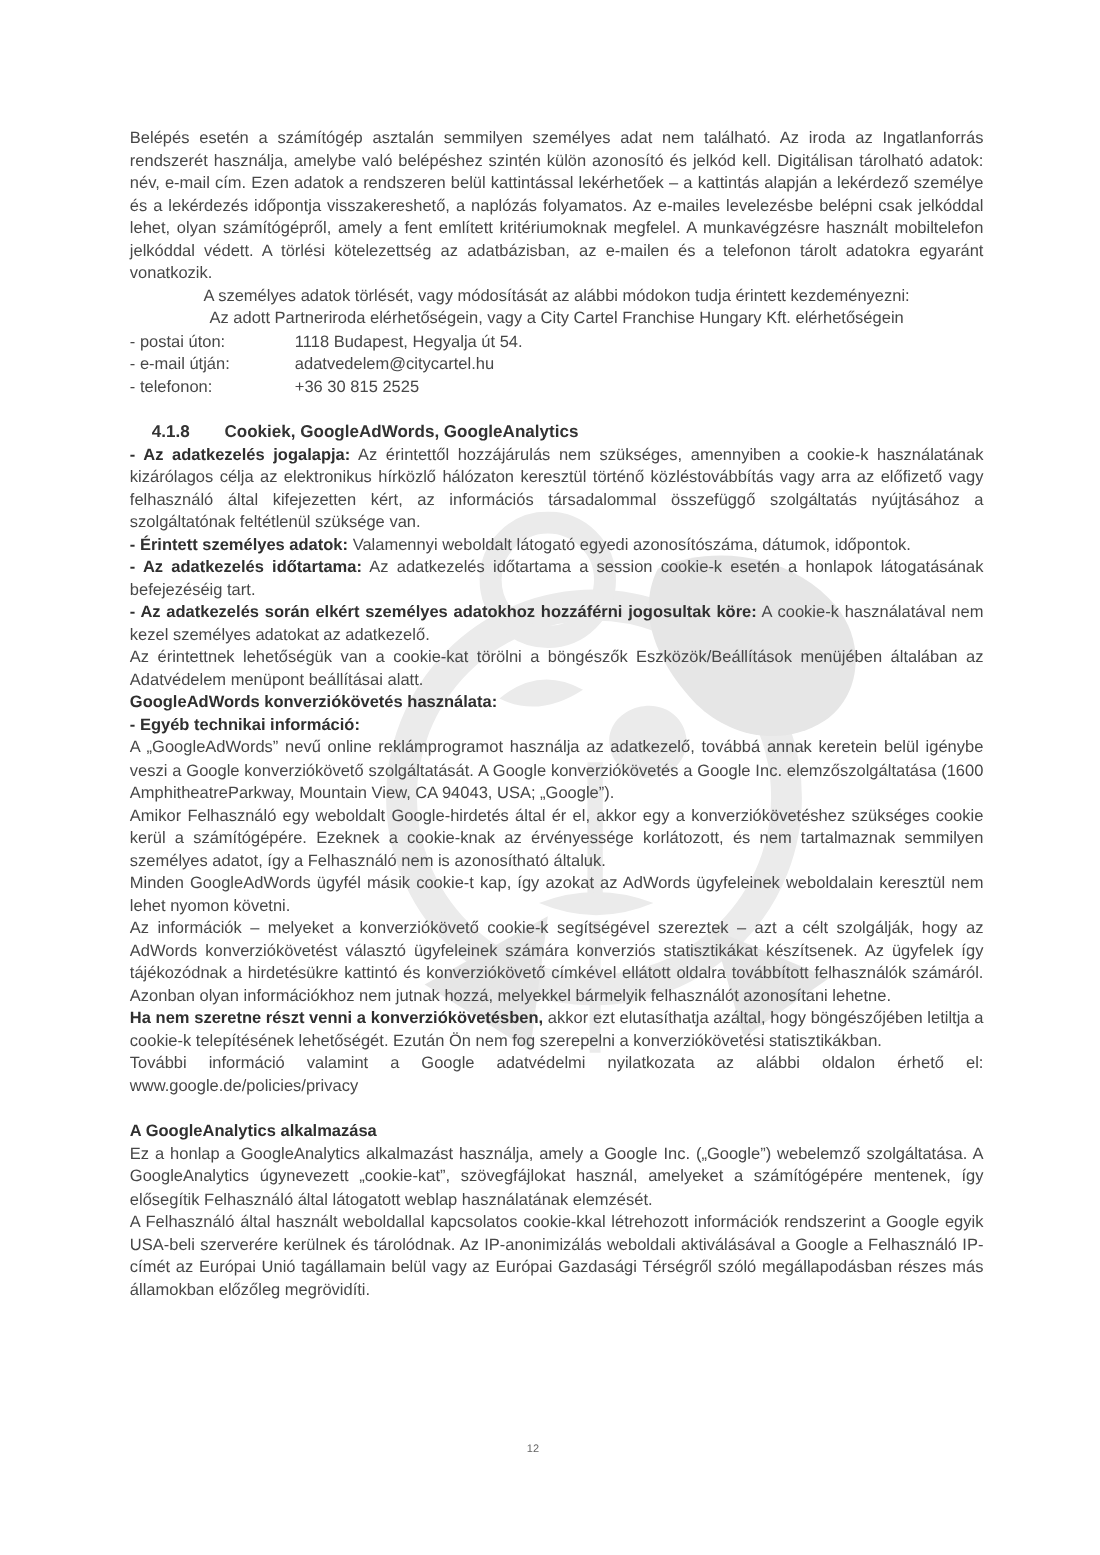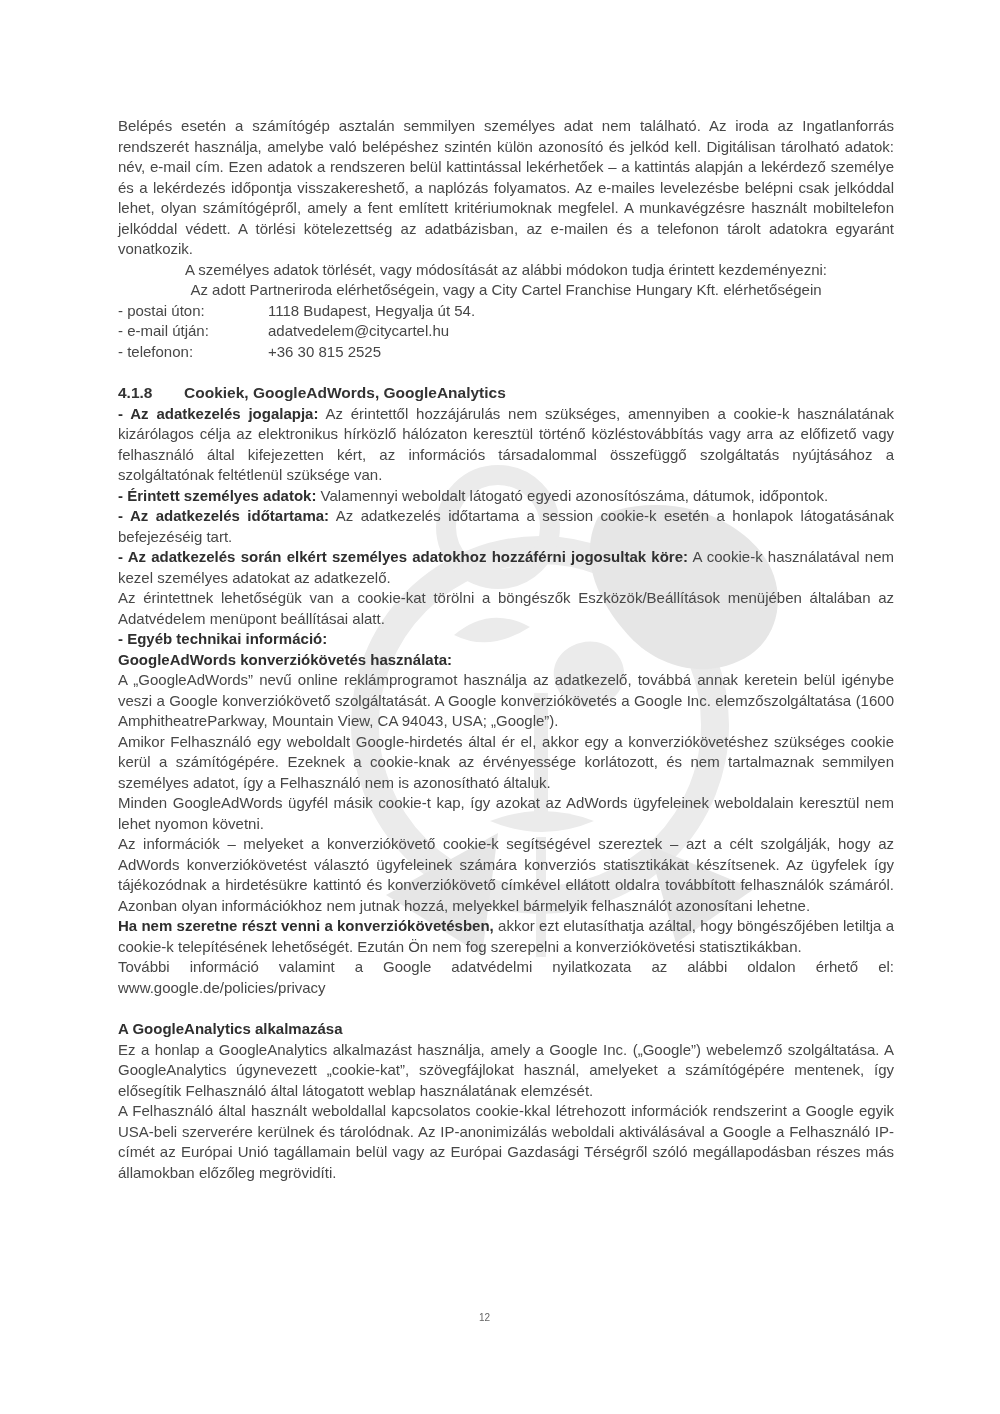--- a/index.html
+++ b/index.html
@@ -31,21 +31,21 @@
   .content p { margin: 0; }
   .para { text-align: justify; }
   .para.no-justify { text-align: center; }
   b.lead { color: #2f2f2f; font-weight: 700; margin-top: 27px; }
   .contact .label { display: inline-block; width: 150px; }
   .heading {
     font-weight: 700;
     color: #333333;
     font-size: 15.5px;
   }
-  .h-num { display: inline-block; width: 66px; }
+  .h-num { display: inline-block; width: 66px; margin-left: 20px; }
   .gap { height: 21px; }
   .footer {
     position: absolute;
     top: 1312px;
     left: 0;
     width: 100%;
     text-align: center;
     font-size: 10px;
     color: #666666;
     z-index: 2;
@@ -76,22 +76,22 @@
       <p class="contact"><span class="label">- postai úton:</span><span>1118 Budapest, Hegyalja út 54.</span></p>
       <p class="contact"><span class="label">- e-mail útján:</span><span>adatvedelem@citycartel.hu</span></p>
       <p class="contact"><span class="label">- telefonon:</span><span>+36 30 815 2525</span></p>
       <div class="gap"></div>
       <p class="heading"><span class="h-num">4.1.8</span><span>Cookiek, GoogleAdWords, GoogleAnalytics</span></p>
       <p class="para"><b class="lead">- Az adatkezelés jogalapja:</b><span> Az érintettől hozzájárulás nem szükséges, amennyiben a cookie-k használatának kizárólagos célja az elektronikus hírközlő hálózaton keresztül történő közléstovábbítás vagy arra az előfizető vagy felhasználó által kifejezetten kért, az információs társadalommal összefüggő szolgáltatás nyújtásához a szolgáltatónak feltétlenül szüksége van.</span></p>
       <p class="para"><b class="lead">- Érintett személyes adatok:</b><span> Valamennyi weboldalt látogató egyedi azonosítószáma, dátumok, időpontok.</span></p>
       <p class="para"><b class="lead">- Az adatkezelés időtartama:</b><span> Az adatkezelés időtartama a session cookie-k esetén a honlapok látogatásának befejezéséig tart.</span></p>
       <p class="para"><b class="lead">- Az adatkezelés során elkért személyes adatokhoz hozzáférni jogosultak köre:</b><span> A cookie-k használatával nem kezel személyes adatokat az adatkezelő.</span></p>
       <p class="para"><span>Az érintettnek lehetőségük van a cookie-kat törölni a böngészők Eszközök/Beállítások menüjében általában az Adatvédelem menüpont beállításai alatt.</span></p>
+      <p class="para"><b class="lead">GoogleAdWords konverziókövetés használata:</b></p>
       <p class="para"><b class="lead">- Egyéb technikai információ:</b></p>
-      <p class="para"><b class="lead">GoogleAdWords konverziókövetés használata:</b></p>
       <p class="para"><span>A „GoogleAdWords” nevű online reklámprogramot használja az adatkezelő, továbbá annak keretein belül igénybe veszi a Google konverziókövető szolgáltatását. A Google konverziókövetés a Google Inc. elemzőszolgáltatása (1600 AmphitheatreParkway, Mountain View, CA 94043, USA; „Google”).</span></p>
       <p class="para"><span>Amikor Felhasználó egy weboldalt Google-hirdetés által ér el, akkor egy a konverziókövetéshez szükséges cookie kerül a számítógépére. Ezeknek a cookie-knak az érvényessége korlátozott, és nem tartalmaznak semmilyen személyes adatot, így a Felhasználó nem is azonosítható általuk.</span></p>
       <p class="para"><span>Minden GoogleAdWords ügyfél másik cookie-t kap, így azokat az AdWords ügyfeleinek weboldalain keresztül nem lehet nyomon követni.</span></p>
       <p class="para"><span>Az információk – melyeket a konverziókövető cookie-k segítségével szereztek – azt a célt szolgálják, hogy az AdWords konverziókövetést választó ügyfeleinek számára konverziós statisztikákat készítsenek. Az ügyfelek így tájékozódnak a hirdetésükre kattintó és konverziókövető címkével ellátott oldalra továbbított felhasználók számáról. Azonban olyan információkhoz nem jutnak hozzá, melyekkel bármelyik felhasználót azonosítani lehetne.</span></p>
       <p class="para"><b class="lead">Ha nem szeretne részt venni a konverziókövetésben,</b><span> akkor ezt elutasíthatja azáltal, hogy böngészőjében letiltja a cookie-k telepítésének lehetőségét. Ezután Ön nem fog szerepelni a konverziókövetési statisztikákban.</span></p>
       <p class="para"><span>További információ valamint a Google adatvédelmi nyilatkozata az alábbi oldalon érhető el: www.google.de/policies/privacy</span></p>
       <div class="gap"></div>
       <p class="para"><b class="lead">A GoogleAnalytics alkalmazása</b></p>
       <p class="para"><span>Ez a honlap a GoogleAnalytics alkalmazást használja, amely a Google Inc. („Google”) webelemző szolgáltatása. A GoogleAnalytics úgynevezett „cookie-kat”, szövegfájlokat használ, amelyeket a számítógépére mentenek, így elősegítik Felhasználó által látogatott weblap használatának elemzését.</span></p>
       <p class="para"><span>A Felhasználó által használt weboldallal kapcsolatos cookie-kkal létrehozott információk rendszerint a Google egyik USA-beli szerverére kerülnek és tárolódnak. Az IP-anonimizálás weboldali aktiválásával a Google a Felhasználó IP-címét az Európai Unió tagállamain belül vagy az Európai Gazdasági Térségről szóló megállapodásban részes más államokban előzőleg megrövidíti.</span></p>

